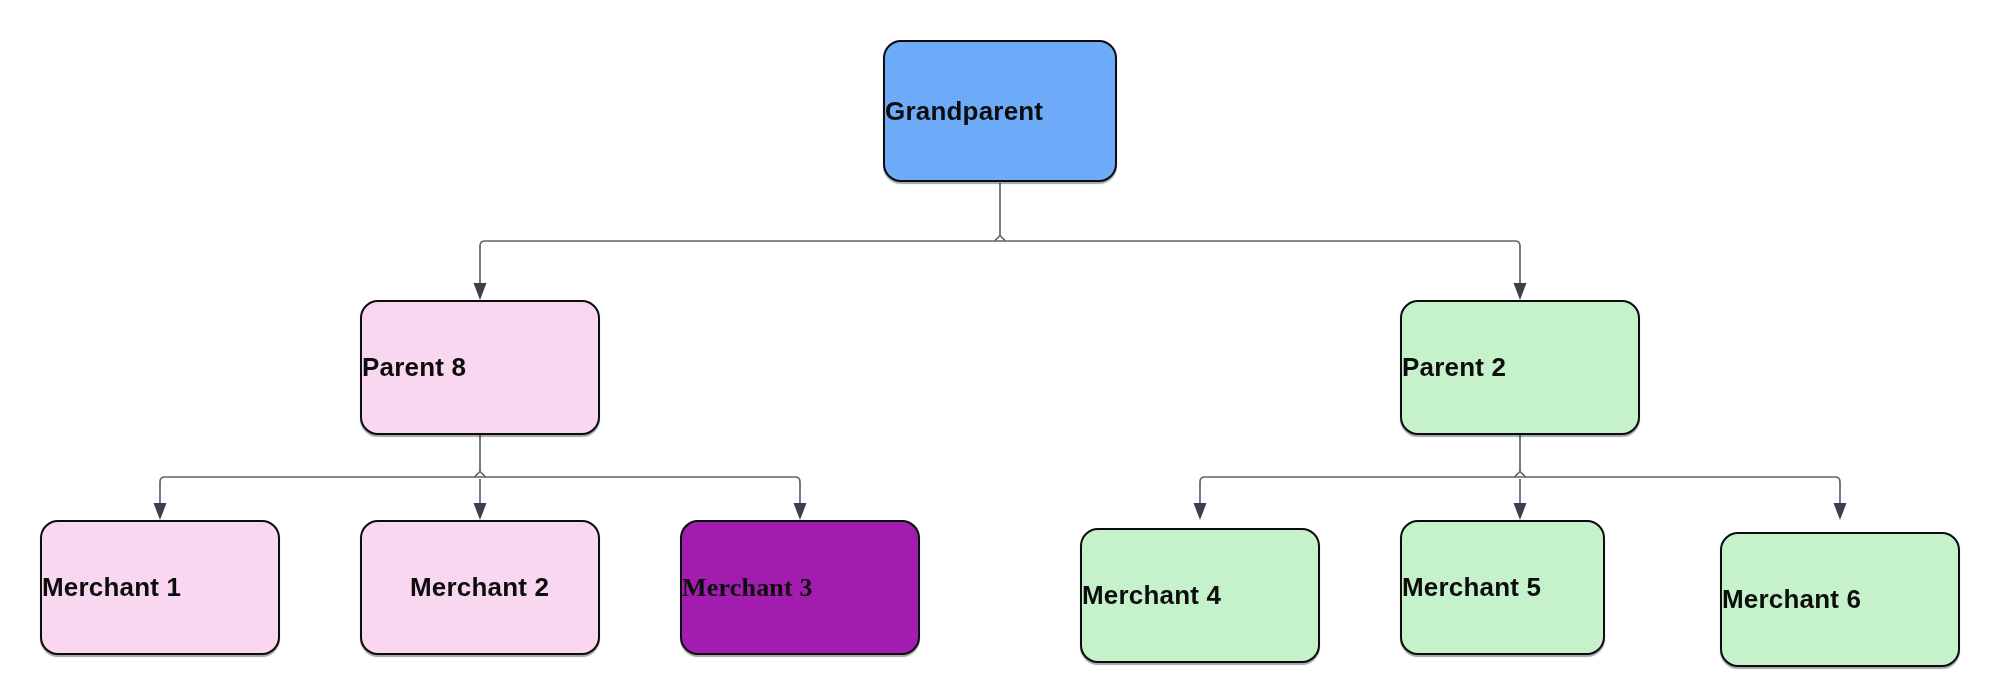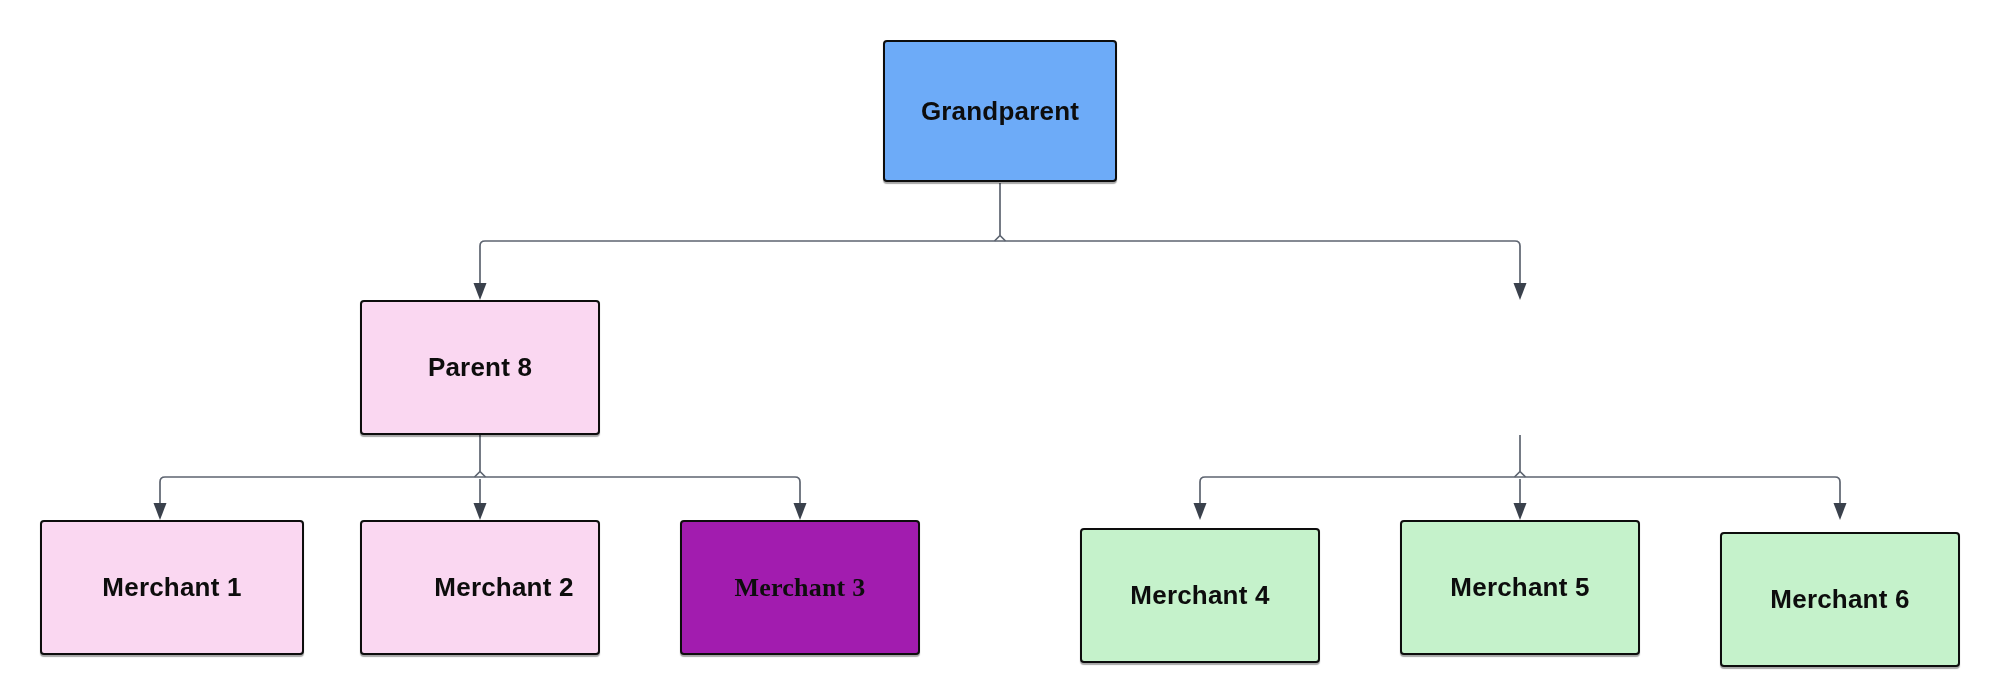--- a/index.html
+++ b/index.html
@@ -25,43 +25,43 @@
   .edge-line {
     fill: none;
     stroke-width: 1.7;
     stroke-linecap: butt;
     stroke-linejoin: round;
   }
   .node {
     position: absolute;
     box-sizing: border-box;
     border: 2px solid #0d0d0d;
-    border-radius: 4px;
+    border-radius: 18px;
     display: flex;
     align-items: center;
-    justify-content: center;
+    justify-content: flex-start;
     box-shadow: 0 1.5px 1px rgba(0,0,0,0.35);
   }
   .node .label {
     font-size: 26px;
     font-weight: bold;
     color: #0d0d0d;
     text-align: center;
     letter-spacing: 0.2px;
     user-select: none;
   }
   
   .n-grandparent { left: 883px;  top: 40px;  width: 234px; height: 142px; }
   .n-parent1     { left: 360px;  top: 300px; width: 240px; height: 135px; }
   .n-parent2     { left: 1400px; top: 300px; width: 240px; height: 135px; }
-  .n-merchant1   { left: 40px;   top: 520px; width: 264px; height: 135px; }
+  .n-merchant1   { left: 40px;   top: 520px; width: 240px; height: 135px; }
   .n-merchant2   { left: 360px;  top: 520px; width: 240px; height: 135px; padding-left: 48px; }
   .n-merchant3   { left: 680px;  top: 520px; width: 240px; height: 135px; }
   .n-merchant4   { left: 1080px; top: 528px; width: 240px; height: 135px; }
-  .n-merchant5   { left: 1400px; top: 520px; width: 240px; height: 135px; }
+  .n-merchant5   { left: 1400px; top: 520px; width: 205px; height: 135px; }
   .n-merchant6   { left: 1720px; top: 532px; width: 240px; height: 135px; }
 </style>
 </head>
 <body>
 
 <div class="canvas">
 
   <svg class="connectors" viewBox="0 0 2000 695" xmlns="http://www.w3.org/2000/svg">
 
     <g>
@@ -94,20 +94,23 @@
   </svg>
 
   <div class="node n-grandparent" style="background: rgb(109, 171, 248);">
     <span class="label">Grandparent</span>
   </div>
 
   <div class="node n-parent1" style="background: rgb(250, 215, 241);">
     <span class="label">Parent 8</span>
   </div>
 
+  <div class="node n-parent2" style="background: rgb(197, 242, 203);">
+    <span class="label">Parent 2</span>
+  </div>
 
   <div class="node n-merchant1" style="background: rgb(250, 215, 241);">
     <span class="label">Merchant 1</span>
   </div>
 
   <div class="node n-merchant2" style="background: rgb(250, 215, 241);">
     <span class="label">Merchant 2</span>
   </div>
 
   <div class="node n-merchant3" style="background: #a21caf; font-family: Liberation Serif, serif;">

